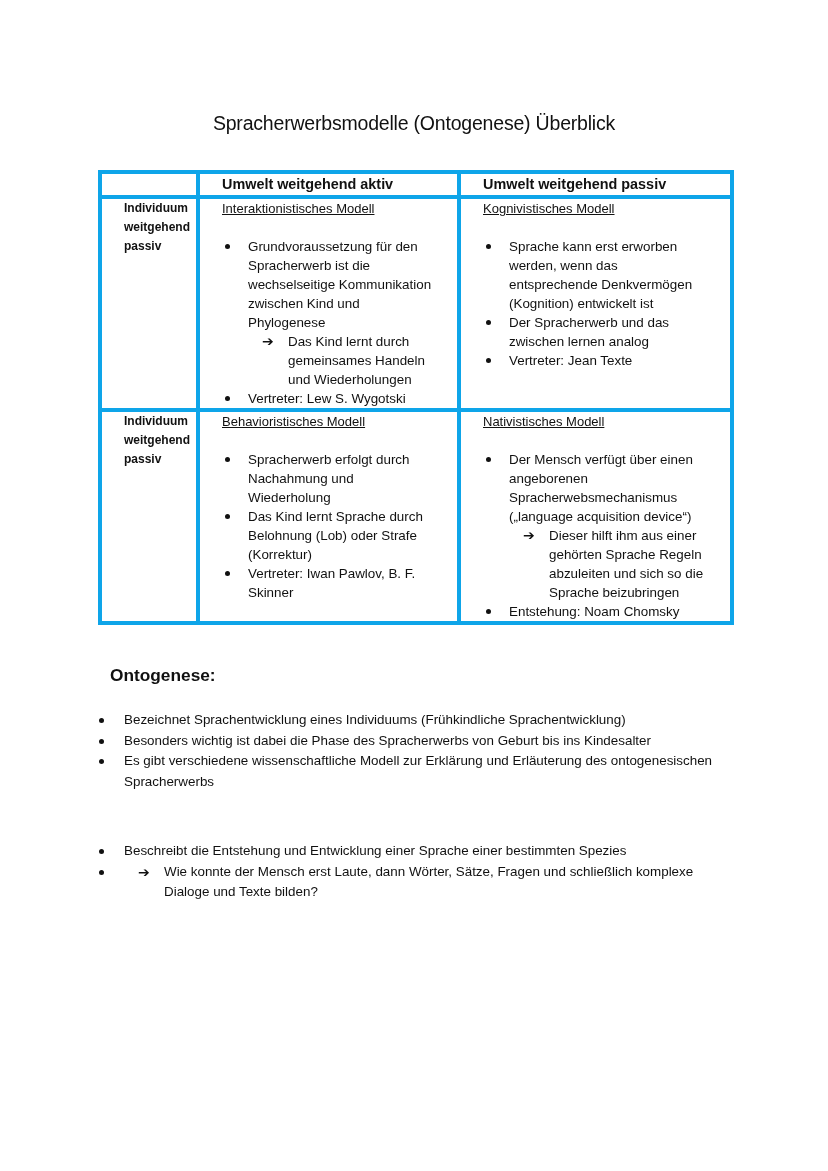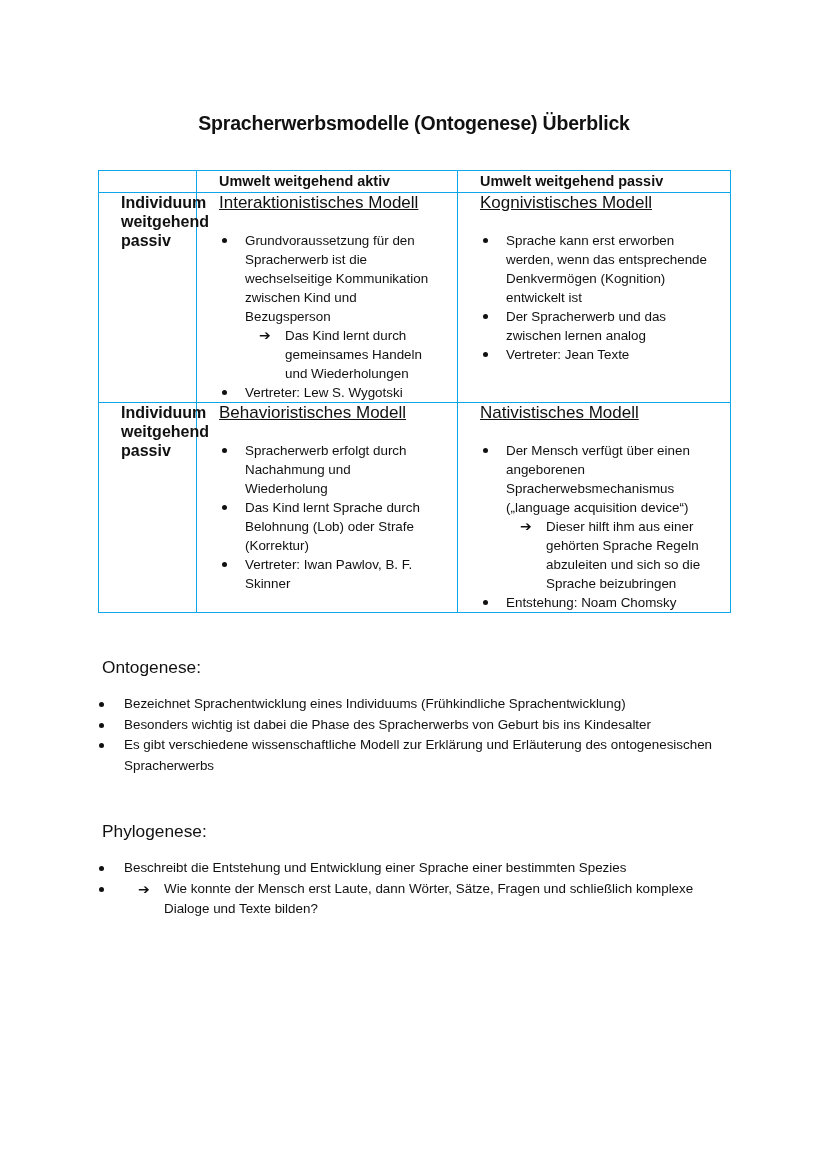--- a/index.html
+++ b/index.html
@@ -3,52 +3,52 @@
 <meta charset="utf-8">
 <style>
   html, body { margin: 0; padding: 0; background: #ffffff; }
   body {
     width: 828px; height: 1171px; position: relative; overflow: hidden;
     font-family: "Liberation Sans", "DejaVu Sans", sans-serif;
     color: #111; font-size: 13.4px;
   }
   .title {
     position: absolute; left: 0; width: 828px; top: 99px;
-    text-align: center; font-weight: bold; font-size: 19.5px; letter-spacing: -0.2px;
+    text-align: center; font-weight: normal; font-size: 19.5px; letter-spacing: -0.2px;
   }
   table.models {
     position: absolute; left: 98px; top: 170px; width: 632px;
     border-collapse: collapse; table-layout: fixed;
   }
   table.models td, table.models th {
-    border: 1px solid #0ea5e9; vertical-align: top; padding: 0 22px; line-height: 19px;
+    border: 4px solid #0ea5e9; vertical-align: top; padding: 0 22px; line-height: 19px;
     text-align: left;
   }
   table.models th { font-weight: bold; font-size: 14.4px; padding-top: 1px; padding-bottom: 0; height: 20px; }
   col.c1 { width: 98px; }
   col.c2 { width: 261px; }
   col.c3 { width: 273px; }
-  td.rowhead { font-weight: bold; font-size: 16px; line-height: 20.5px; padding-top: 1px; padding-left: 8px; }
-  .model-name { text-decoration: underline; font-size: 17px; }
+  td.rowhead { font-weight: bold; font-size: 12px; line-height: 20.5px; padding-top: 1px; padding-left: 8px; }
+  .model-name { text-decoration: underline; font-size: 13px; }
   .spacer { height: 19px; }
   ul.bul { list-style: none; margin: 0; padding: 0; }
   ul.bul > li { position: relative; padding-left: 26px; }
   ul.bul > li::before {
     content: ""; position: absolute; left: 3px; top: 7px; width: 5px; height: 5px;
     background: #111; border-radius: 50%;
   }
   ul.arrow { list-style: none; margin: 0; padding: 0; }
   ul.arrow > li { position: relative; padding-left: 40px; }
   ul.arrow > li .arr { position: absolute; left: 14px; top: 0; font-weight: bold; font-size: 14px; }
   tr.r1 td { height: 188px; }
   tr.r2 td { height: 207px; }
 
   .section { position: absolute; left: 98px; width: 640px; }
-  .section h2 { margin: 4px; font-size: 17.3px; font-weight: normal; }
-  .section ul.bul { margin-top: 16px; }
+  .section h2 { margin: 12px; font-size: 17.3px; font-weight: bold; }
+  .section ul.bul { margin-top: 24px; }
   .section ul.bul > li { padding-left: 26px; line-height: 20.5px; font-size: 13.4px; }
   .section ul.bul > li::before { left: 1px; top: 8px; }
   .section ul.arrow > li { padding-left: 40px; line-height: 20.5px; }
   .section ul.arrow > li .arr { left: 14px; }
   #onto { top: 653px; }
   #phylo { top: 817px; }
 </style>
 </head>
 <body>
 
@@ -70,21 +70,21 @@
     <td class="rowhead">
       <div>Individuum</div>
       <div>weitgehend</div>
       <div>passiv</div>
     </td>
     <td>
       <div class="model-name">Interaktionistisches Modell</div>
       <div class="spacer"></div>
       <ul class="bul">
         <li>
-          <span>Grundvoraussetzung für den Spracherwerb ist die wechselseitige Kommunikation zwischen Kind und Bezugsperson</span>
+          <span>Grundvoraussetzung für den Spracherwerb ist die wechselseitige Kommunikation zwischen Kind und Phylogenese</span>
           <ul class="arrow">
             <li><span class="arr">➔</span><span>Das Kind lernt durch gemeinsames Handeln und Wiederholungen</span></li>
           </ul>
         </li>
         <li>Vertreter: Lew S. Wygotski</li>
       </ul>
     </td>
     <td>
       <div class="model-name">Kognivistisches Modell</div>
       <div class="spacer"></div>
@@ -130,21 +130,20 @@
 <div class="section" id="onto">
   <h2>Ontogenese:</h2>
   <ul class="bul">
     <li>Bezeichnet Sprachentwicklung eines Individuums (Frühkindliche Sprachentwicklung)</li>
     <li>Besonders wichtig ist dabei die Phase des Spracherwerbs von Geburt bis ins Kindesalter</li>
     <li>Es gibt verschiedene wissenschaftliche Modell zur Erklärung und Erläuterung des ontogenesischen Spracherwerbs</li>
   </ul>
 </div>
 
 <div class="section" id="phylo">
-  <h2>Phylogenese:</h2>
   <ul class="bul">
     <li>Beschreibt die Entstehung und Entwicklung einer Sprache einer bestimmten Spezies</li>
     <li>
       <ul class="arrow" style="margin-left:-26px;">
         <li style="padding-left:66px;"><span class="arr" style="left:40px;">➔</span><span>Wie konnte der Mensch erst Laute, dann Wörter, Sätze, Fragen und schließlich komplexe Dialoge und Texte bilden?</span></li>
       </ul>
     </li>
   </ul>
 </div>
 

